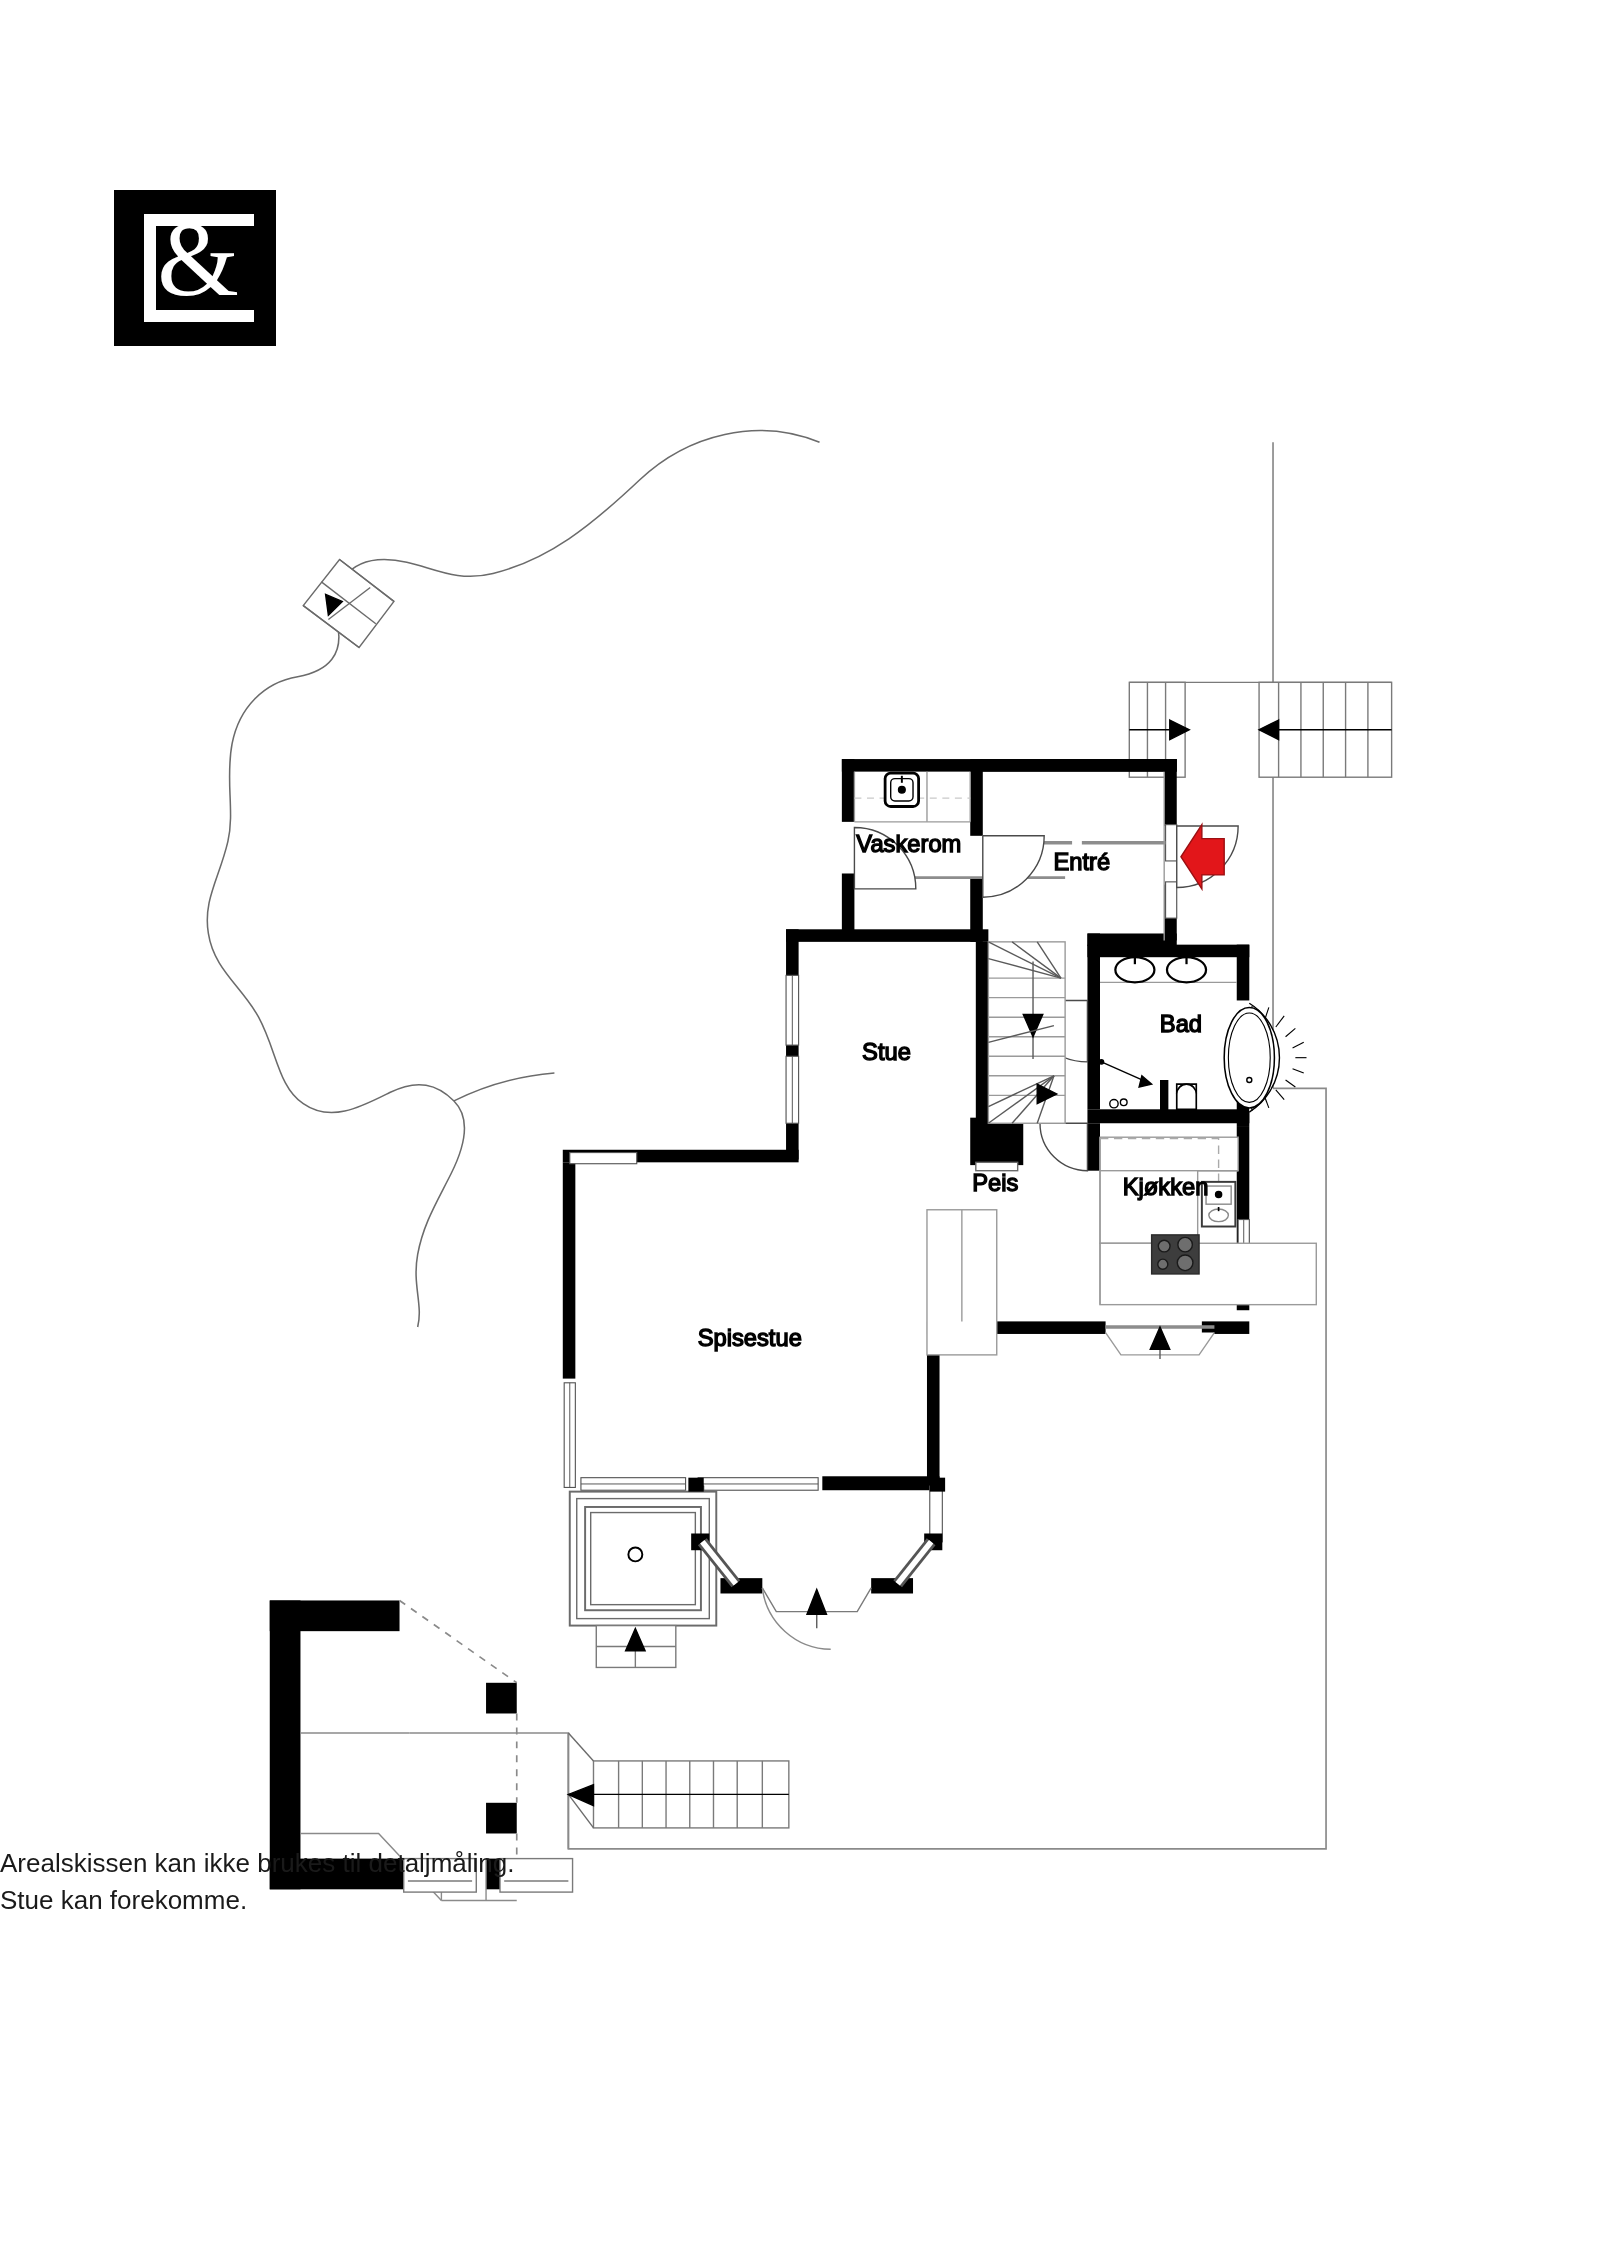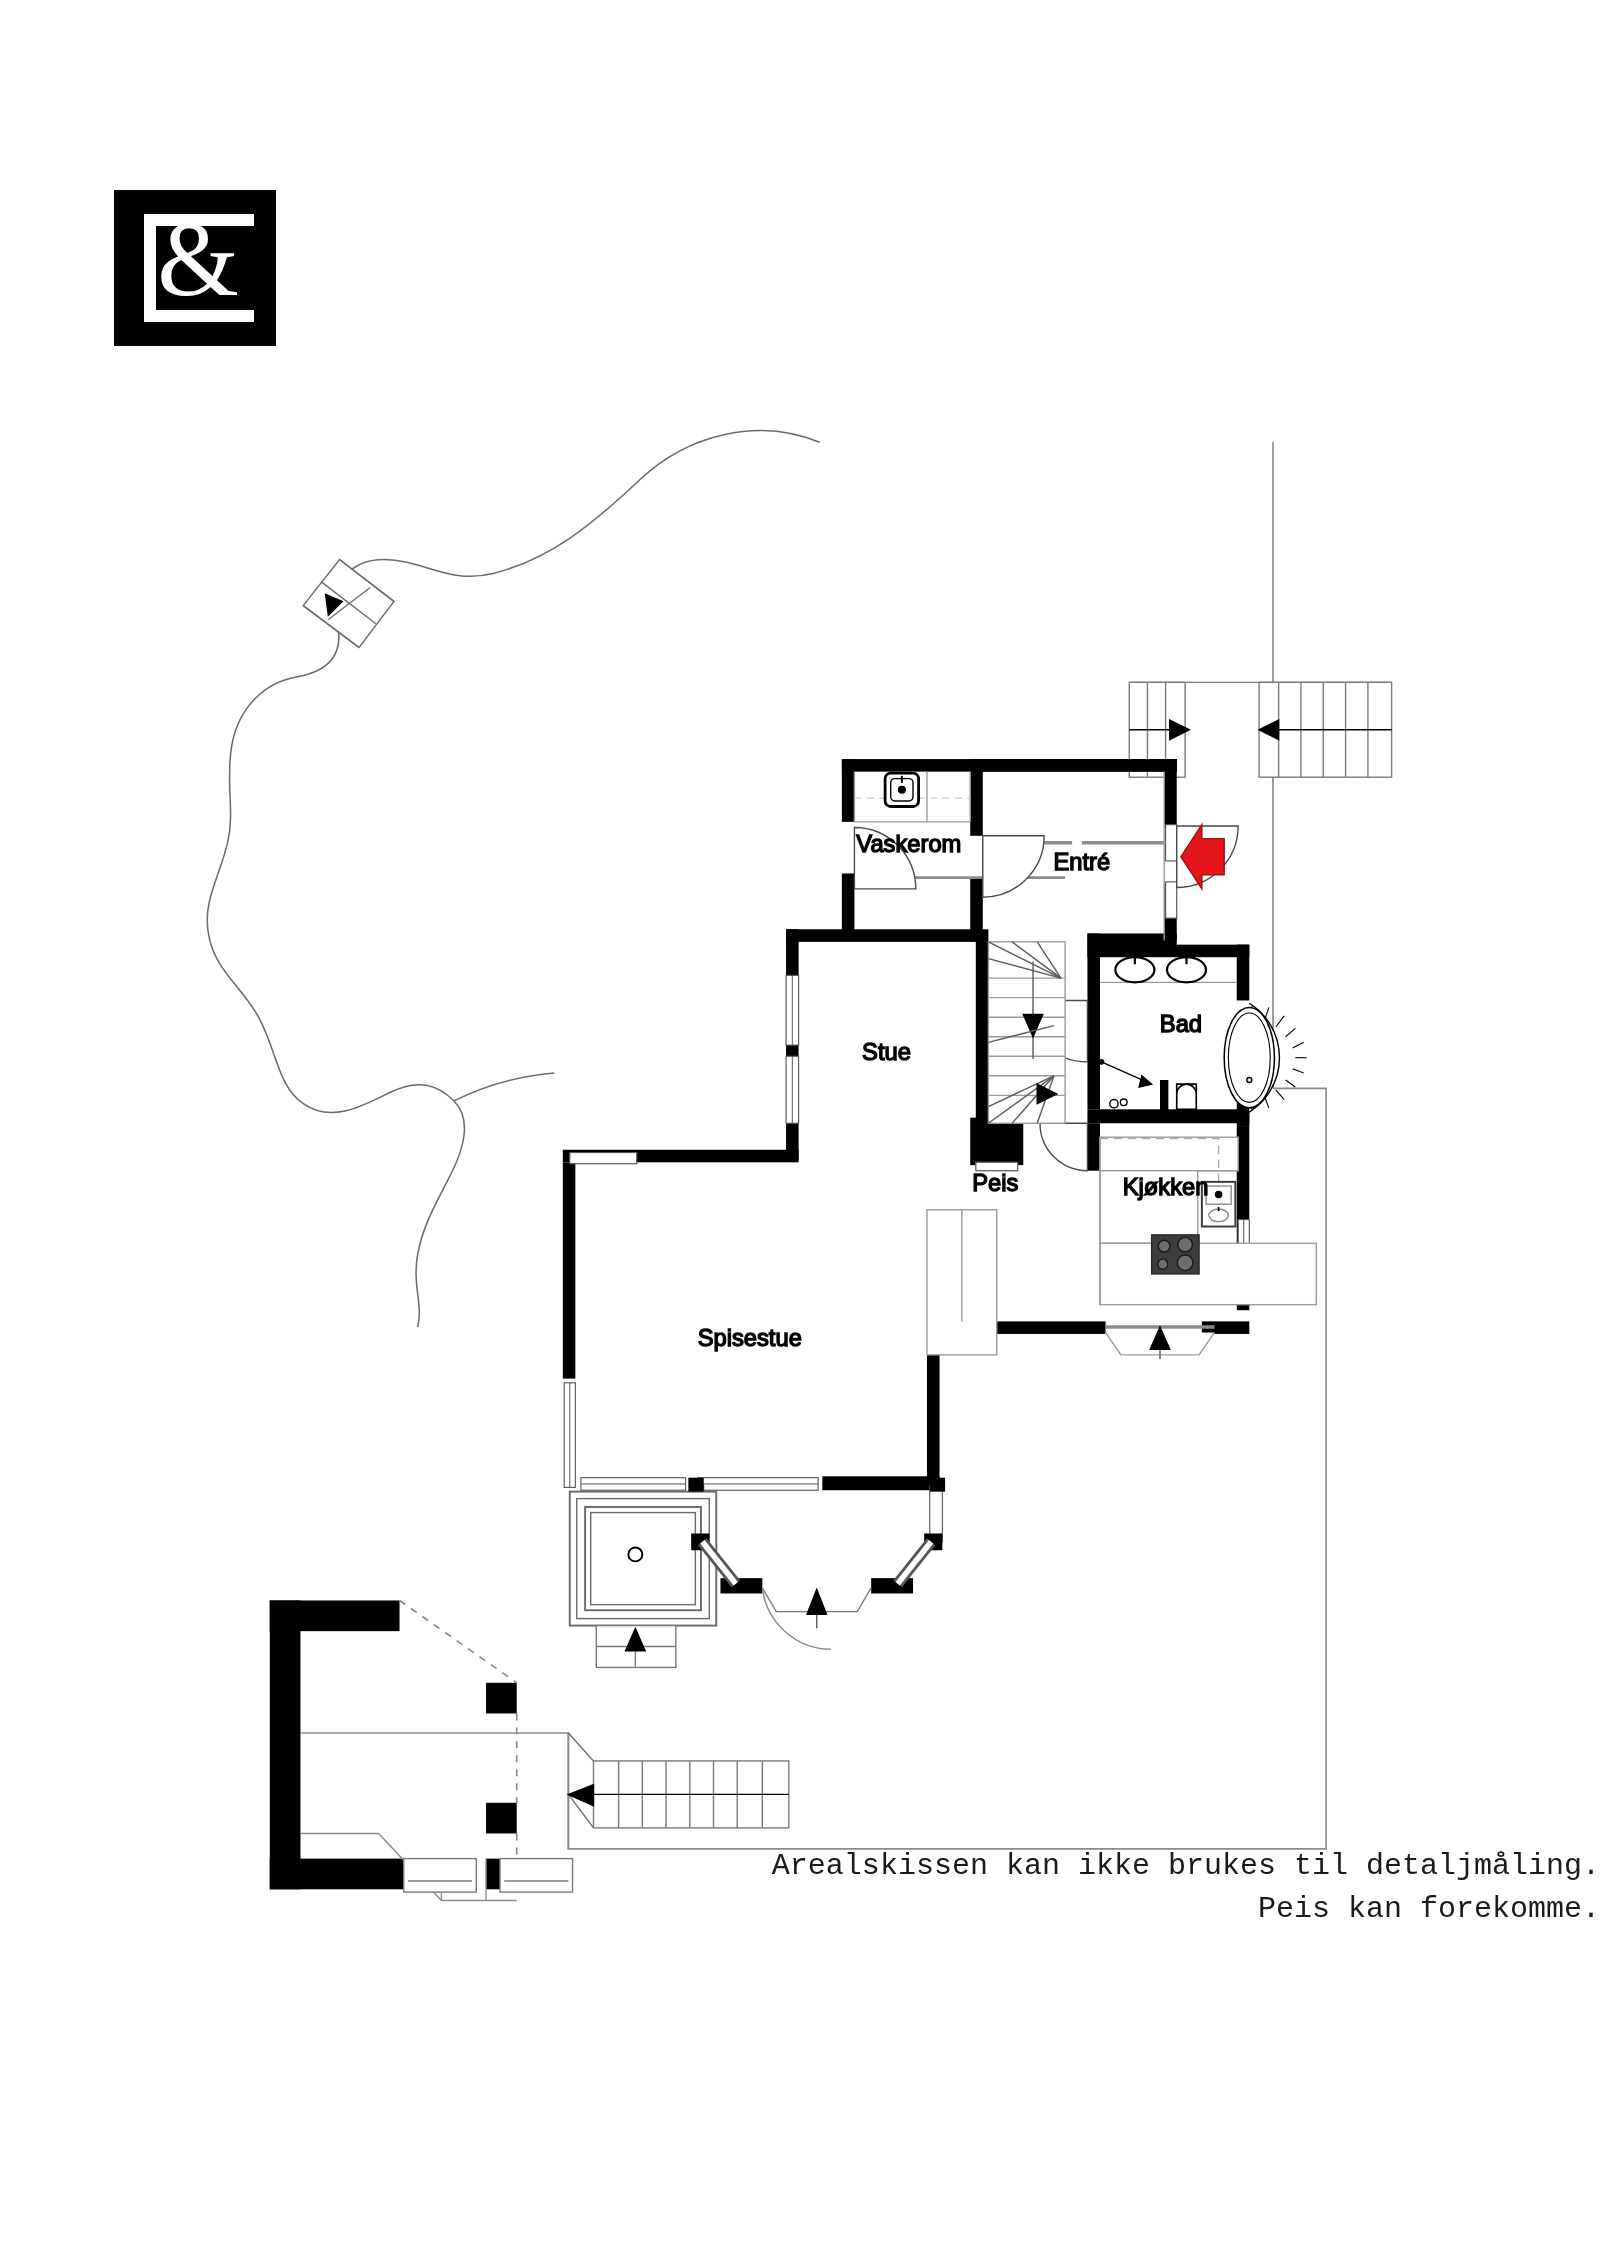--- a/index.html
+++ b/index.html
@@ -33,23 +33,23 @@
     fill: #000000;
     font-family: "Liberation Sans", sans-serif;
     text-anchor: middle;
     dominant-baseline: middle;
   }
   .caption {
     position: absolute;
     left: 0;
     top: 1845px;
     width: 1600px;
-    text-align: right;
-    font-family: Liberation Mono, monospace;
-    font-size: 30px;
+    text-align: left;
+    font-family: Liberation Sans, sans-serif;
+    font-size: 26px;
     line-height: 1.42;
     color: #1a1a1a;
   }
   .caption div { white-space: nowrap; }
   svg { display: block; }
 </style>
 </head>
 <body>
 
 <div id="sheet">
@@ -417,16 +417,16 @@
       <text class="room-label" x="843" y="606">Bad</text>
       <text class="room-label" x="710" y="720">Peis</text>
       <text class="room-label" x="832" y="723">Kjøkken</text>
       <text class="room-label" x="534" y="831">Spisestue</text>
 
     </g>
   </svg>
 
   <div class="caption">
     <div>Arealskissen kan ikke brukes til detaljmåling.</div>
-    <div>Peis kan forekomme.</div>
+    <div>Stue kan forekomme.</div>
   </div>
 
 </div>
 
 </body></html>

